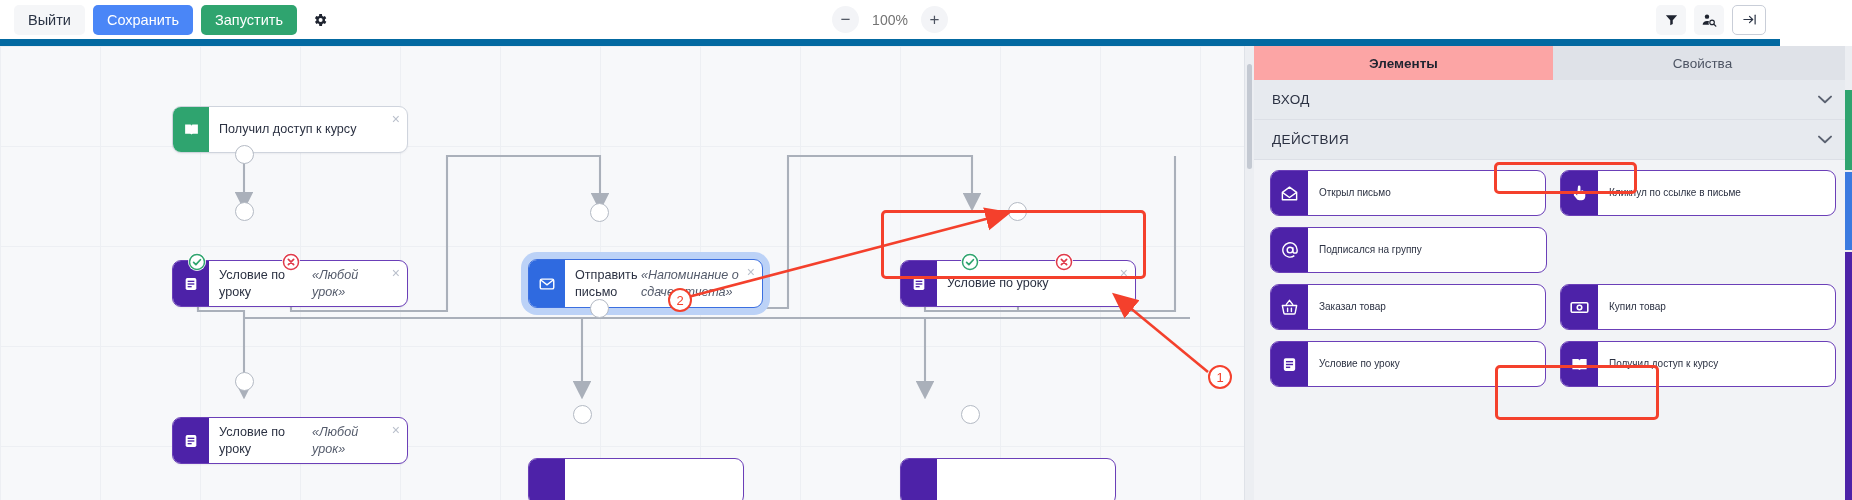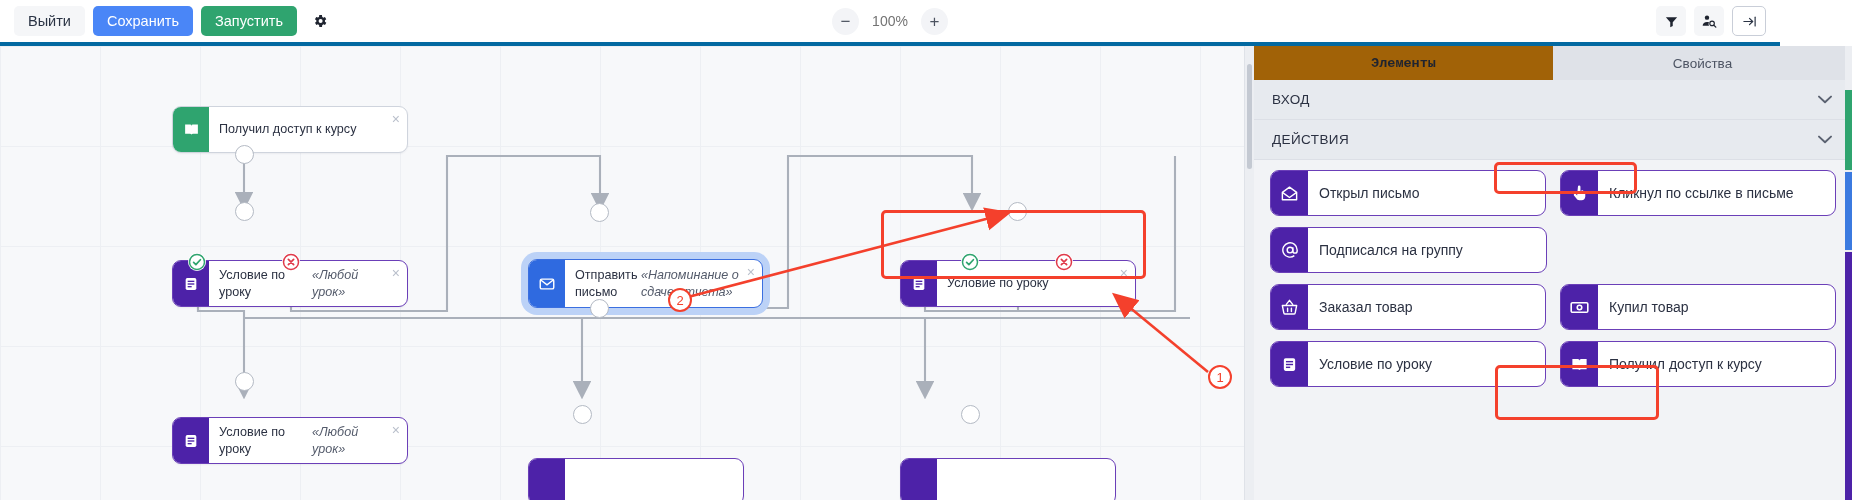--- a/index.html
+++ b/index.html
@@ -7,21 +7,21 @@
     width: 1852px; height: 500px;
     overflow: hidden;
     font-family: "Liberation Sans", sans-serif;
     background: #ffffff;
   }
   #app { position: relative; width: 1852px; height: 500px; }
 
   
   .toolbar {
     position: absolute; left: 0; top: 0; width: 1780px; height: 46px;
-    background: #ffffff; border-bottom: 4px solid #0369a1;
+    background: #ffffff; border-bottom: 7px solid #0369a1;
     display: flex; align-items: center; z-index: 40;
   }
   .tb-left { display: flex; align-items: center; gap: 8px; padding-left: 14px; }
   .btn {
     height: 30px; border-radius: 5px; border: none; cursor: pointer;
     font-size: 14.5px; padding: 0 14px; line-height: 30px;
     font-family: "Liberation Sans", sans-serif;
     display: inline-flex; align-items: center; justify-content: center;
     white-space: nowrap;
   }
@@ -129,21 +129,21 @@
   .panel-scroll-left {
     position: absolute; left: 0; top: 0; width: 9px; height: 454px; background: #eceef2;
   }
   .panel-scroll-left .thumb { position:absolute; left:2px; top:18px; width:5px; height:105px; background:#c4c9d2; border-radius:3px; }
   .panel-inner { margin-left: 9px; flex: 1; display: flex; flex-direction: column; overflow: hidden; position: relative;}
   .tabs { display: flex; height: 34px; flex: 0 0 34px; }
   .tab {
     flex: 1; display: flex; align-items: center; justify-content: center;
     font-size: 13.5px; cursor: pointer; color: #4d5463; background: #dfe2e8;
   }
-  .tab.active { background: #a16207; color: #1f2430; font-weight: bold; font-family: Liberation Mono, monospace; }
+  .tab.active { background: #fca5a5; color: #1f2430; font-weight: bold; }
   .accordion { flex: 1; overflow: hidden; }
   .acc-head {
     height: 40px; display: flex; align-items: center; justify-content: space-between;
     padding: 0 20px 0 18px; font-size: 13.5px; letter-spacing: .4px;
     color: #2b3142; background: #e7eaef; border-bottom: 1px solid #dcdfe6; cursor: pointer;
     position: relative;
     gap: 9px;
   }
   .acc-head .chev { color: #5a6170; }
   .acc-body { padding: 10px 16px 6px 16px; background: #f2f3f6; }
@@ -153,21 +153,21 @@
     background: #ffffff; border: 1px solid #6b3fb8; border-radius: 9px;
     height: 46px; cursor: pointer; overflow: hidden;
   }
   .card.ghost { border: none; background: transparent; cursor: default; }
   .card .c-icon {
     flex: 0 0 37px; background: #4d22a8; display: flex; align-items: center;
     justify-content: center; color: #ffffff;
   }
   .card .c-label {
     flex: 1; display: flex; align-items: center; padding: 0 8px 0 11px;
-    font-size: 14px; color: #2b3142; line-height: 1.2;
+    font-size: 10px; color: #2b3142; line-height: 1.2;
   }
   .panel-scroll-right {
     position: absolute; right: 0; top: 0; width: 7px; height: 454px; background: #eceef2; z-index: 5;
   }
   .ps-seg { position: absolute; right: 0; width: 7px; }
   .ps-green  { background: #2fa46f; }
   .ps-blue   { background: #3b7ae0; }
   .ps-purple { background: #4d22a8; }
 </style>
 </head>

